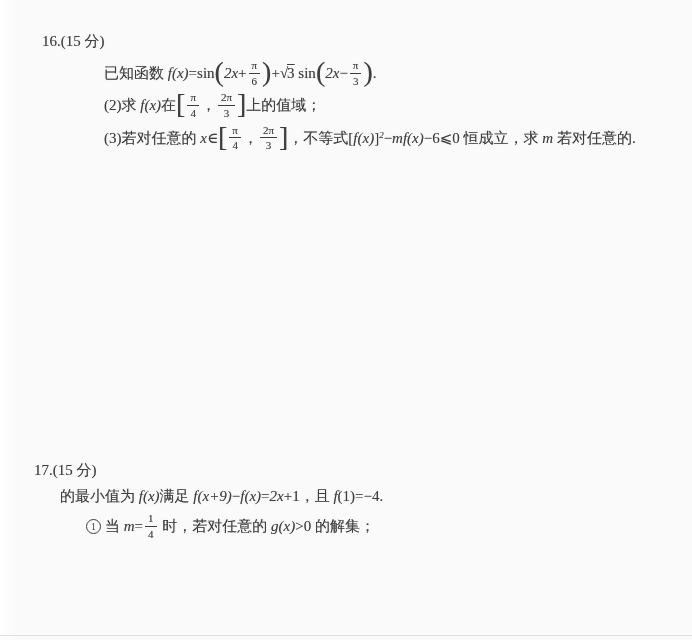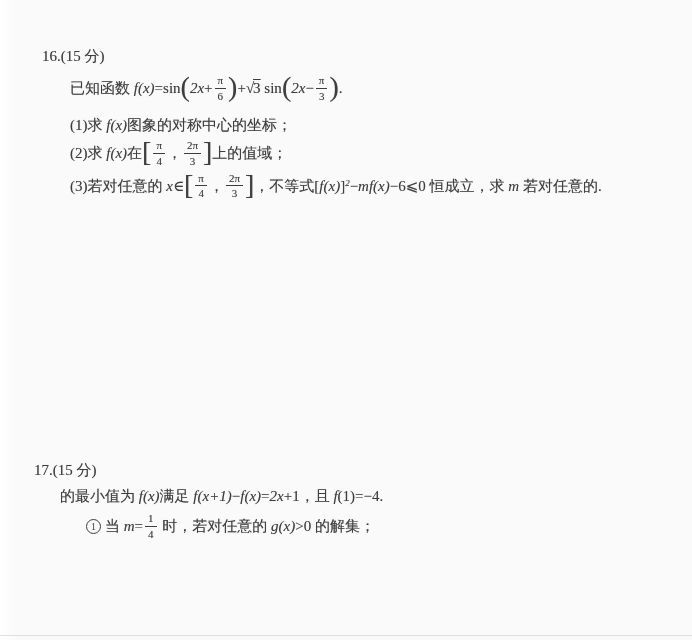--- a/index.html
+++ b/index.html
@@ -74,23 +74,23 @@
     height: 13px;
     border: 1px solid var(--fg, #3e3e3e);
     border-radius: 50%;
     font-size: 10px;
     line-height: 1;
     margin-right: 4px;
     vertical-align: 1px;
     text-shadow: none;
   }
   
-  .p16 { position: absolute; top: 47px; left: 0; right: 0; }
+  .p16 { position: absolute; top: 32px; left: 0; right: 0; }
   .p16 .prob-num { margin-left: 42px; }
-  .p16 .line { margin-left: 70px; }
+  .p16 .line { margin-left: 104px; }
   .g16  { margin-top: 9px; }
   .q16-1 { margin-top: 12px; }
   .q16-2 { margin-top: 4px; }
   .q16-3 { margin-top: 4px; }
   
   .p17 { position: absolute; top: 461px; left: 0; right: 0; }
   .p17 .prob-num { margin-left: 34px; }
   .p17 .line { margin-left: 60px; }
   .g17  { margin-top: 6px; }
   .q17-1 { margin-top: 4px; }
@@ -113,40 +113,39 @@
 
   <section class="p16">
     <div class="prob-num">16.(15 分)</div>
     <div class="line g16"><span>已知函数 </span><span class="it">f(x)</span><span>=sin</span><span class="big">(</span><span class="it">2x</span><span>+</span><span class="frac">
           <span class="num">π</span>
           <span class="den">6</span>
         </span><span class="big">)</span><span>+</span><span class="sqrt"><span class="rad">√</span><span class="radicand">3</span></span><span> sin</span><span class="big">(</span><span class="it">2x</span><span>−</span><span class="frac">
           <span class="num">π</span>
           <span class="den">3</span>
         </span><span class="big">)</span><span>.</span></div>
-    <div class="line q16-1"><span>(1)求 </span><span class="it">f(x)</span><span>图象的对称中心的坐标；</span></div>
     <div class="line q16-2"><span>(2)求 </span><span class="it">f(x)</span><span>在</span><span class="big">[</span><span class="frac">
           <span class="num">π</span>
           <span class="den">4</span>
         </span><span>，</span><span class="frac">
           <span class="num">2π</span>
           <span class="den">3</span>
         </span><span class="big">]</span><span>上的值域；</span></div>
     <div class="line q16-3"><span>(3)若对任意的 </span><span class="it">x</span><span>∈</span><span class="big">[</span><span class="frac">
           <span class="num">π</span>
           <span class="den">4</span>
         </span><span>，</span><span class="frac">
           <span class="num">2π</span>
           <span class="den">3</span>
         </span><span class="big">]</span><span>，不等式[</span><span class="it">f(x)</span><span>]</span><sup>2</sup><span>−</span><span class="it">mf(x)</span><span>−6⩽0 恒成立，求 </span><span class="it">m</span><span> 若对任意的.</span></div>
   </section>
 
   <section class="p17">
     <div class="prob-num">17.(15 分)</div>
-    <div class="line g17"><span>的最小值为 </span><span class="it">f(x)</span><span>满足 </span><span class="it">f(x+1)</span><span>−</span><span class="it">f(x)</span><span>=</span><span class="it">2x</span><span>+1，且 </span><span class="it">f</span><span>(1)=−4.</span></div>
+    <div class="line g17"><span>的最小值为 </span><span class="it">f(x)</span><span>满足 </span><span class="it">f(x+9)</span><span>−</span><span class="it">f(x)</span><span>=</span><span class="it">2x</span><span>+1，且 </span><span class="it">f</span><span>(1)=−4.</span></div>
     <div class="line s17-1"><span class="circ">1</span><span>当 </span><span class="it">m</span><span>=</span><span class="frac">
           <span class="num">1</span>
           <span class="den">4</span>
         </span><span> 时，若对任意的 </span><span class="it">g(x)</span><span>&gt;0 的解集；</span></div>
   </section>
 
   <div class="scan-edge"></div>
 </div>
 
 </body></html>

